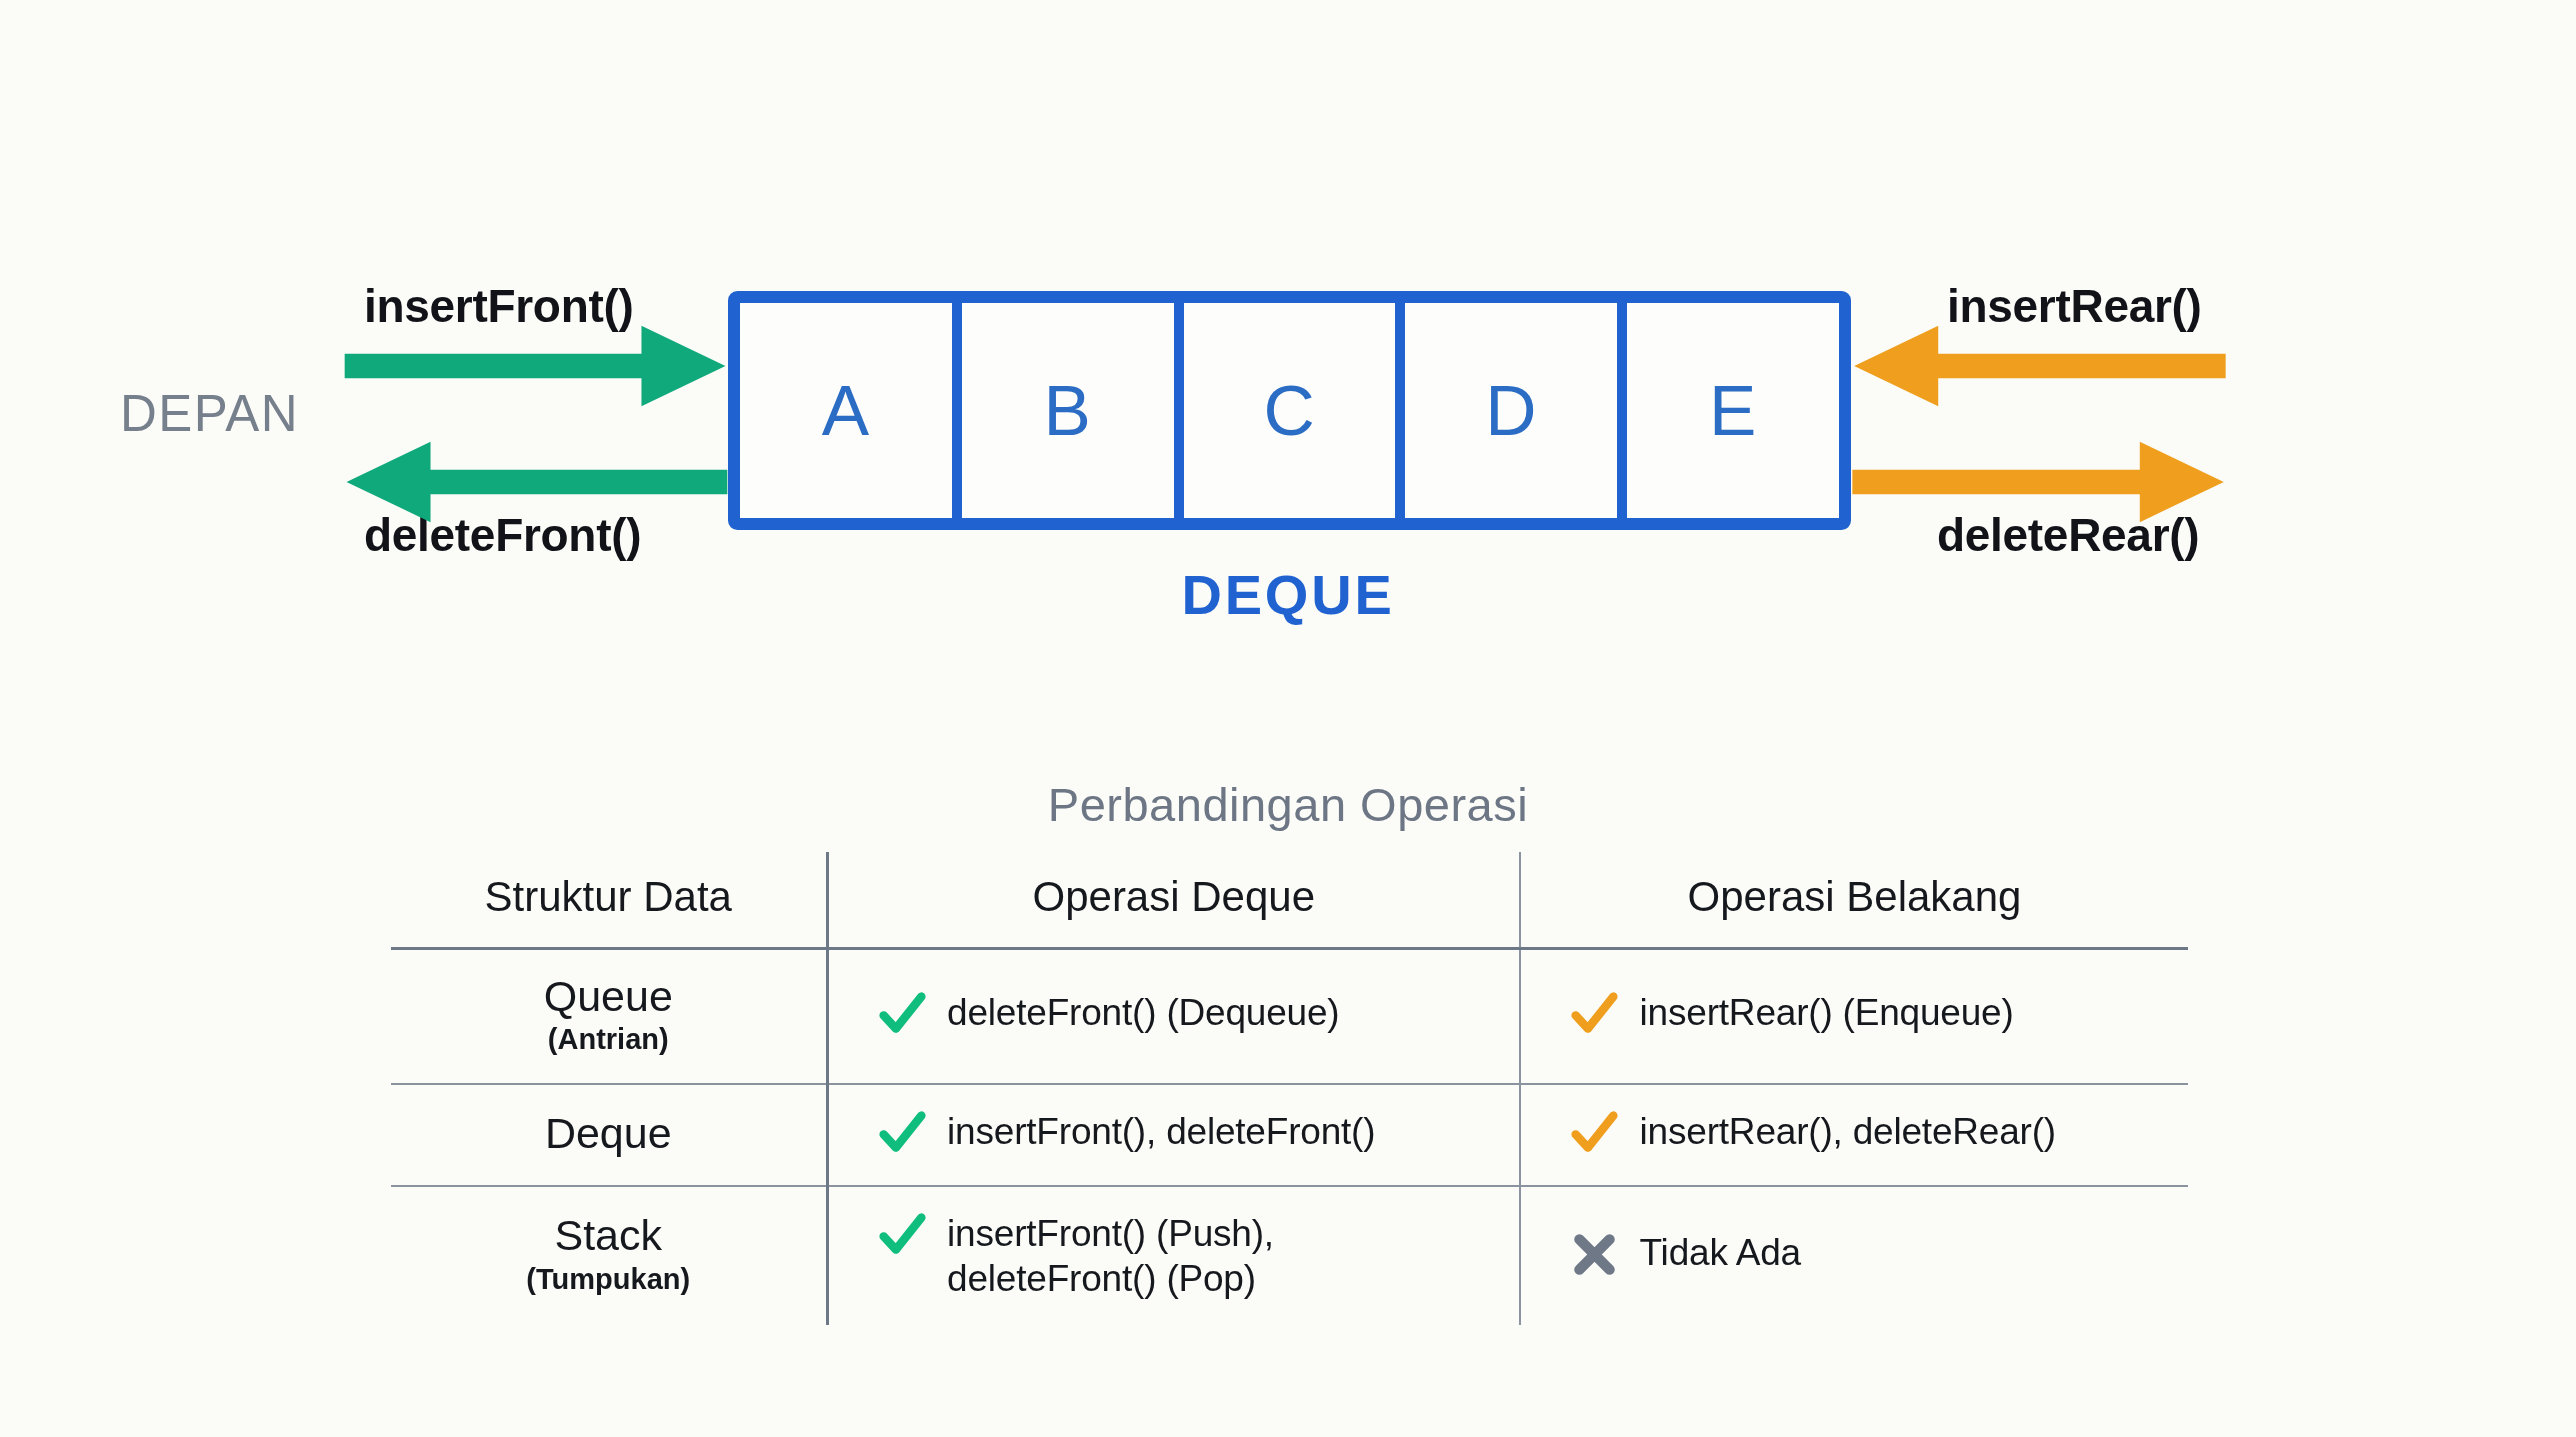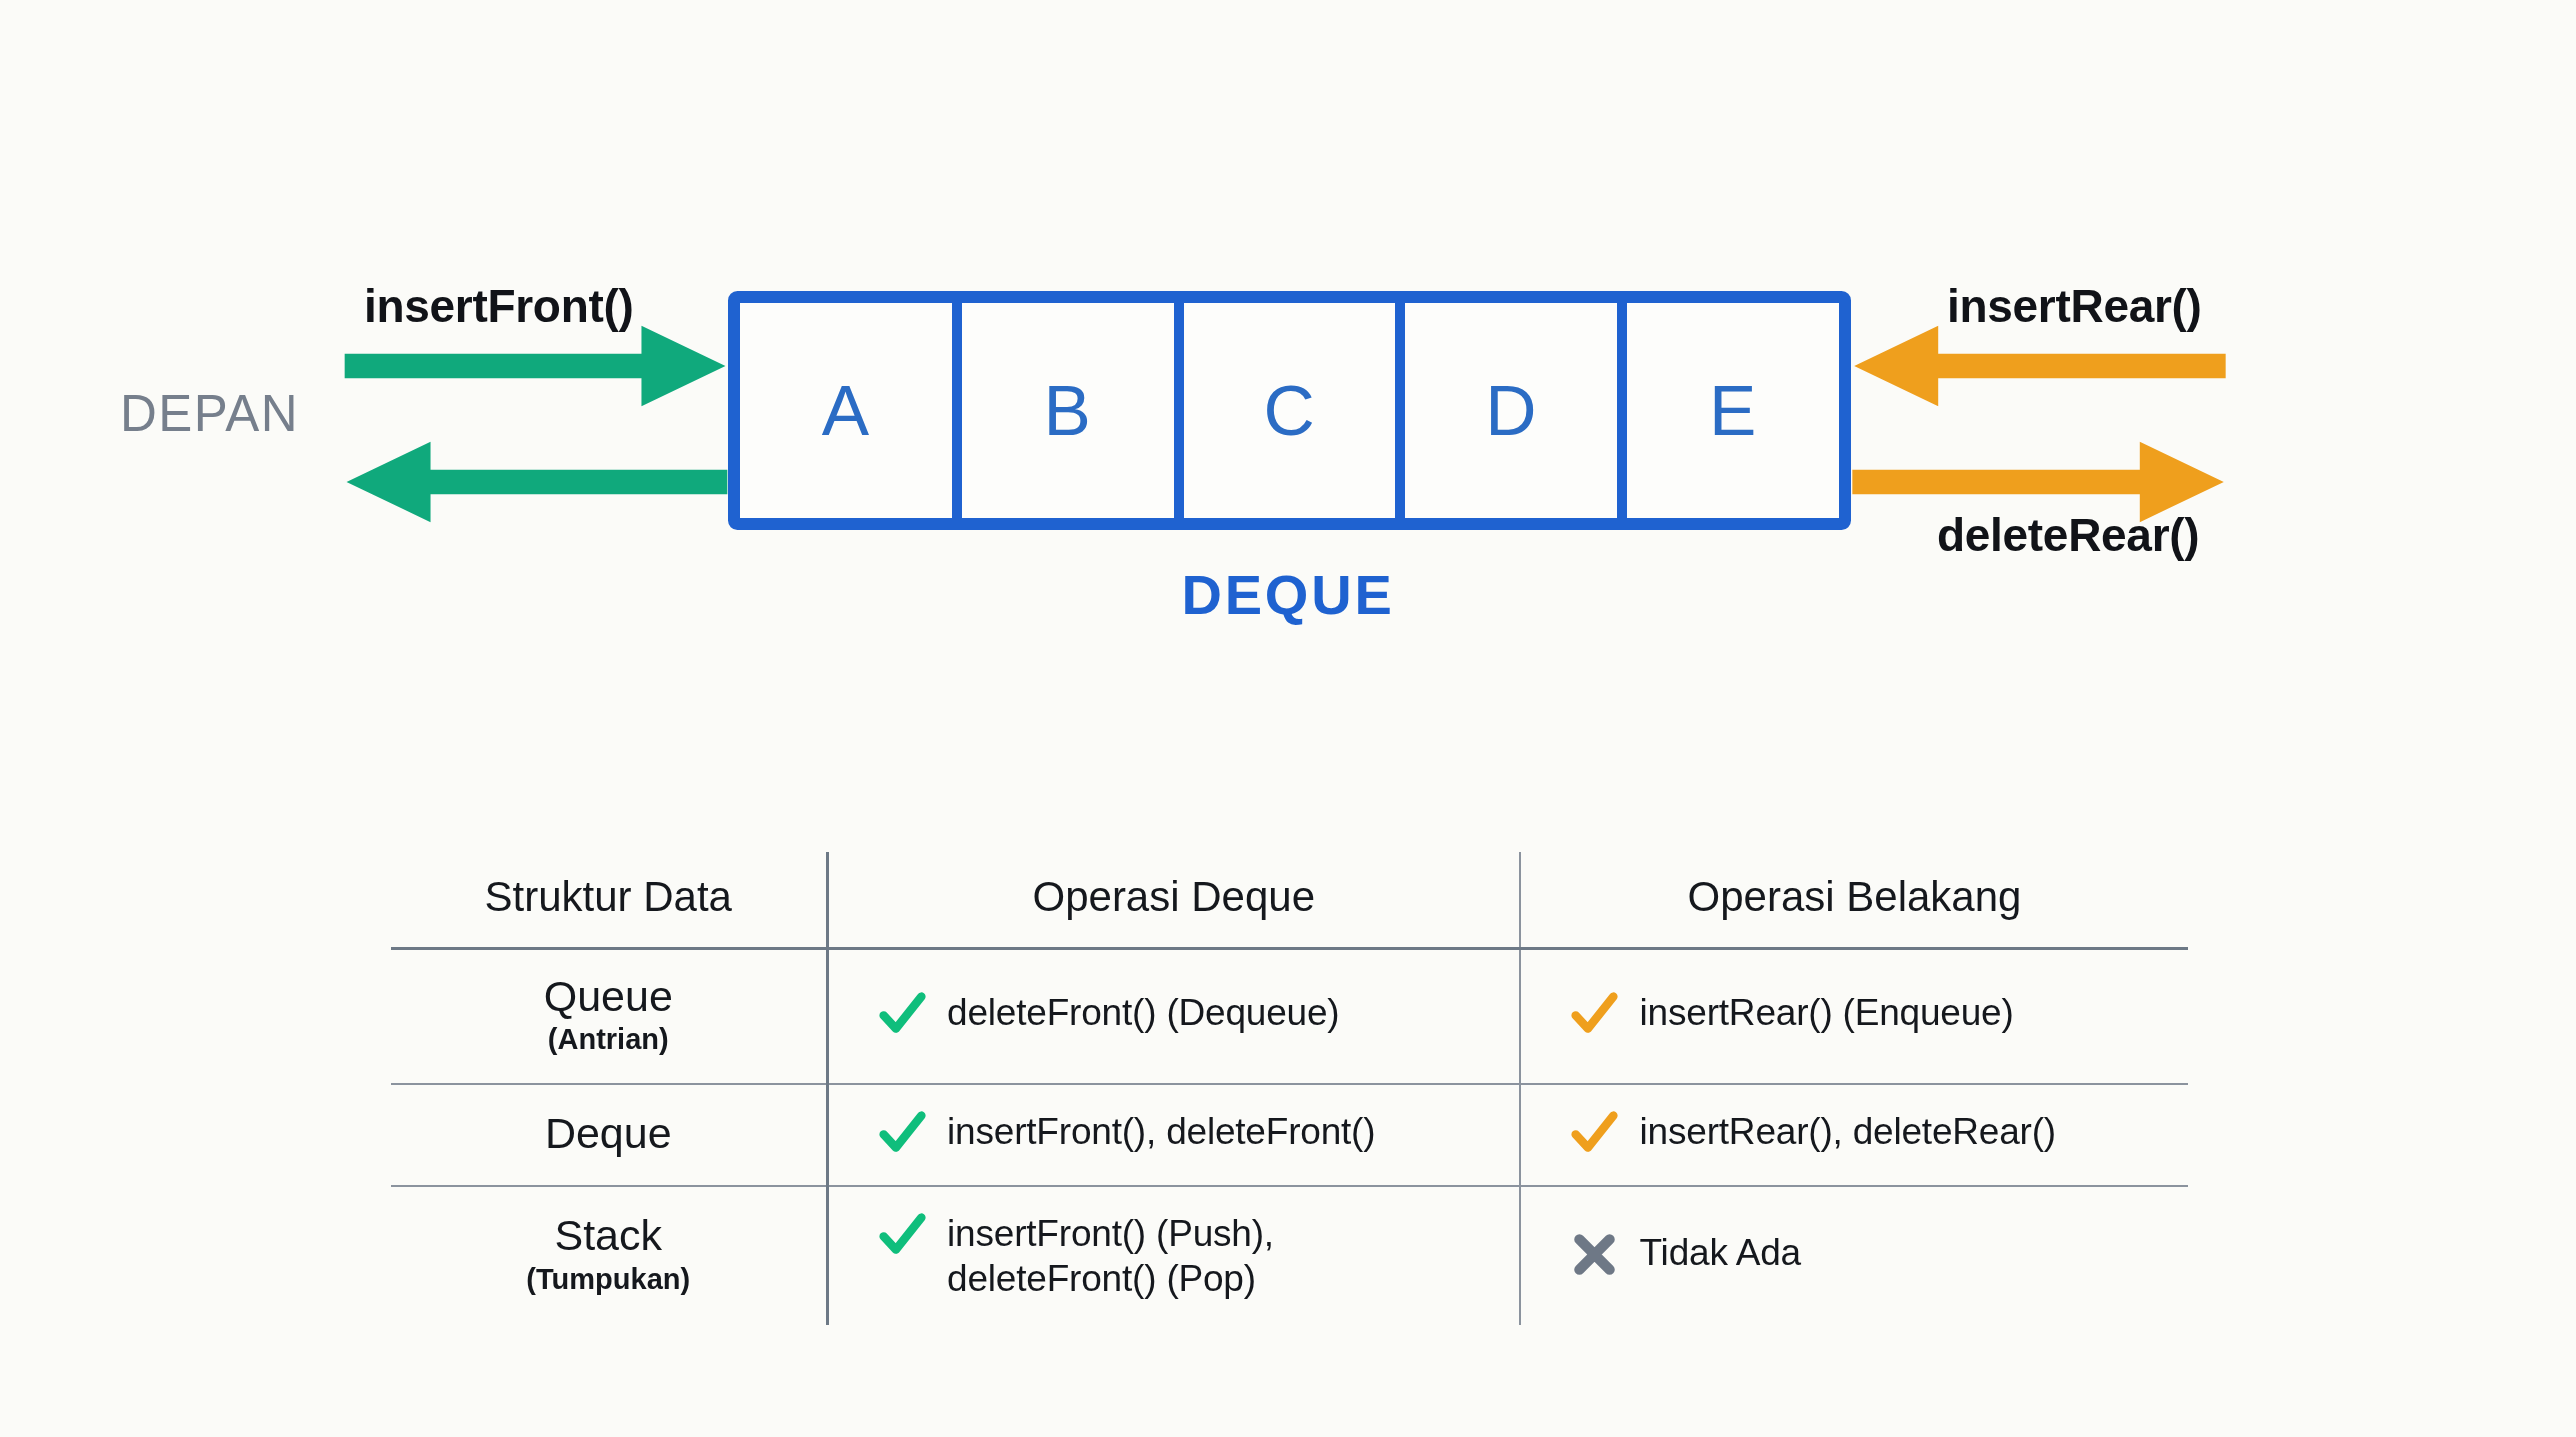--- a/index.html
+++ b/index.html
@@ -171,20 +171,21 @@
   }
 </style>
 </head>
 <body>
 
 <div id="canvas">
 
   <div class="abs side-label" id="label-depan">DEPAN</div>
 
   <div class="abs op-label" id="op-insert-front">insertFront()</div>
+  <div class="abs op-label" id="op-delete-front">deleteFront()</div>
   <div class="abs op-label" id="op-insert-rear">insertRear()</div>
   <div class="abs op-label" id="op-delete-rear">deleteRear()</div>
 
   <div class="abs" id="arrow-insert-front">
     <svg class="arrow-svg" width="384" height="84" viewBox="0 0 410 90" xmlns="http://www.w3.org/2000/svg">
       <path d="M0,32 L318,32 L318,2 L408,45 L318,88 L318,58 L0,58 Z" fill="#10a97c"></path>
     </svg>
   </div>
 
   <div class="abs" id="arrow-delete-front">
@@ -218,20 +219,21 @@
     <div class="deque-cell">
       <span class="cell-letter">D</span>
     </div>
     <div class="deque-cell">
       <span class="cell-letter">E</span>
     </div>
   </div>
 
   <div class="abs" id="deque-caption">DEQUE</div>
 
+  <div class="abs" id="table-title">Perbandingan Operasi</div>
 
   <div class="abs" id="comparison-table">
     <table>
       <colgroup>
           <col class="c1">
           <col class="c2">
           <col class="c3">
         </colgroup>
       <thead>
         <tr>

